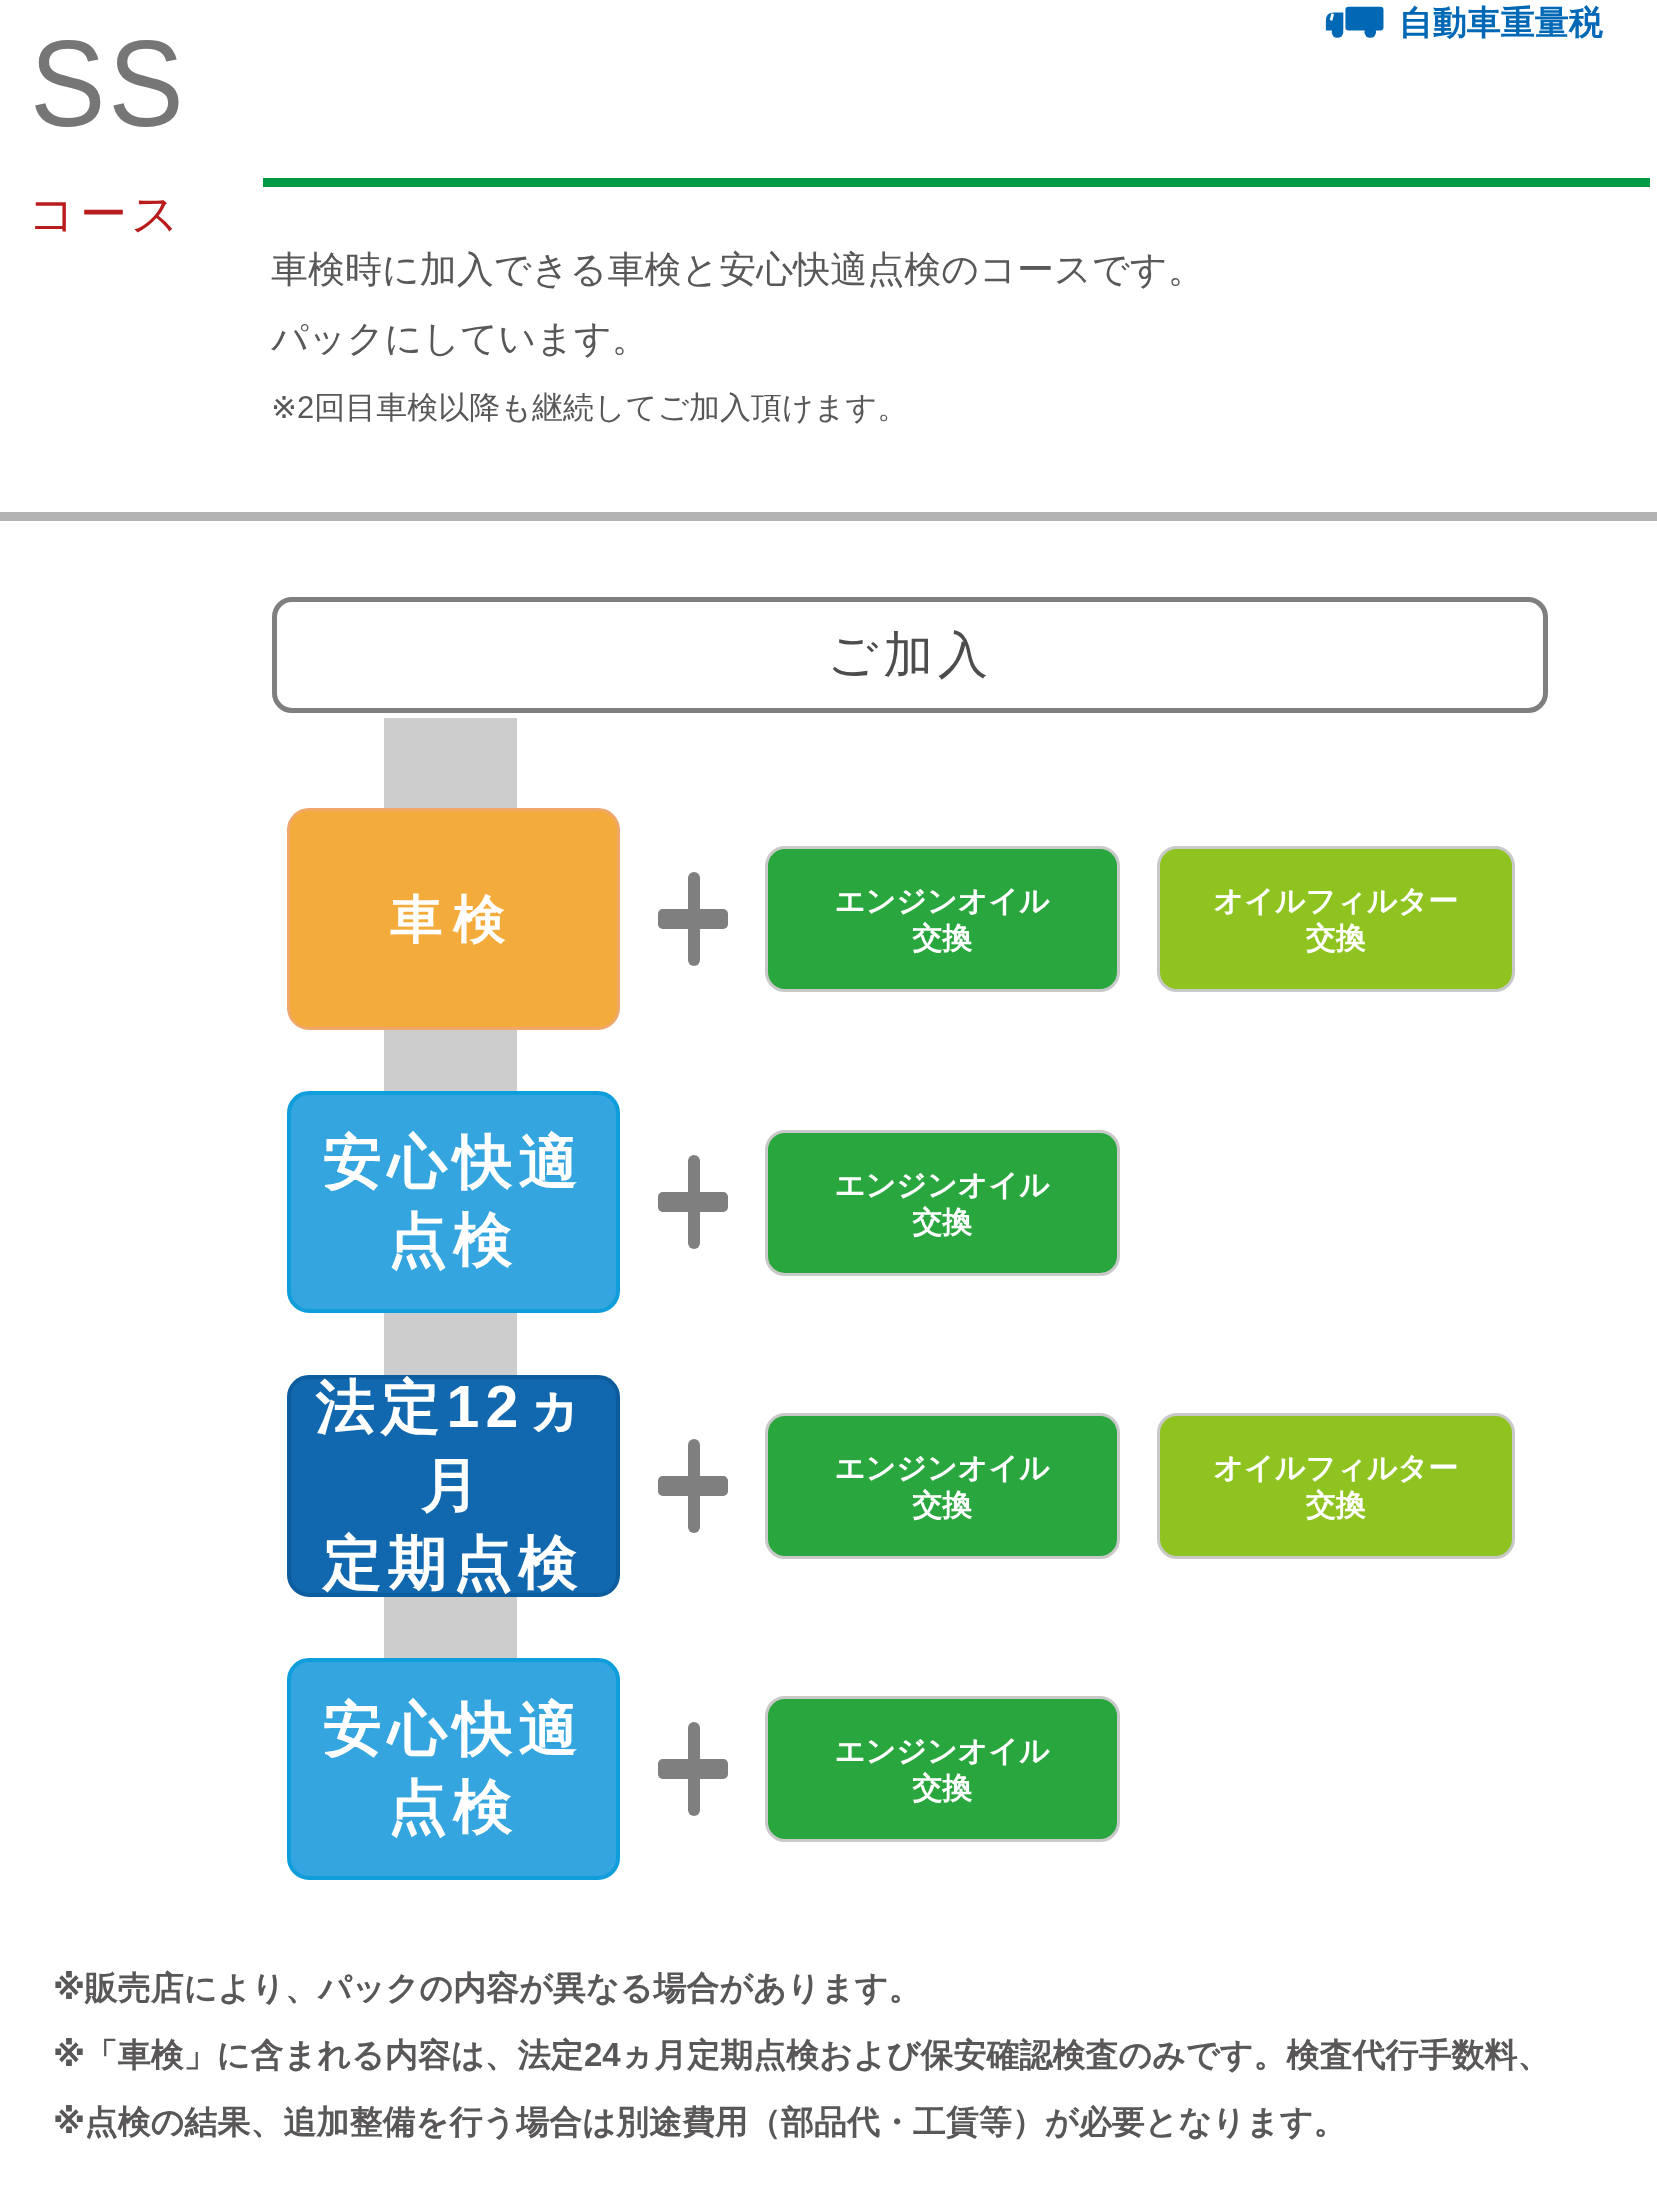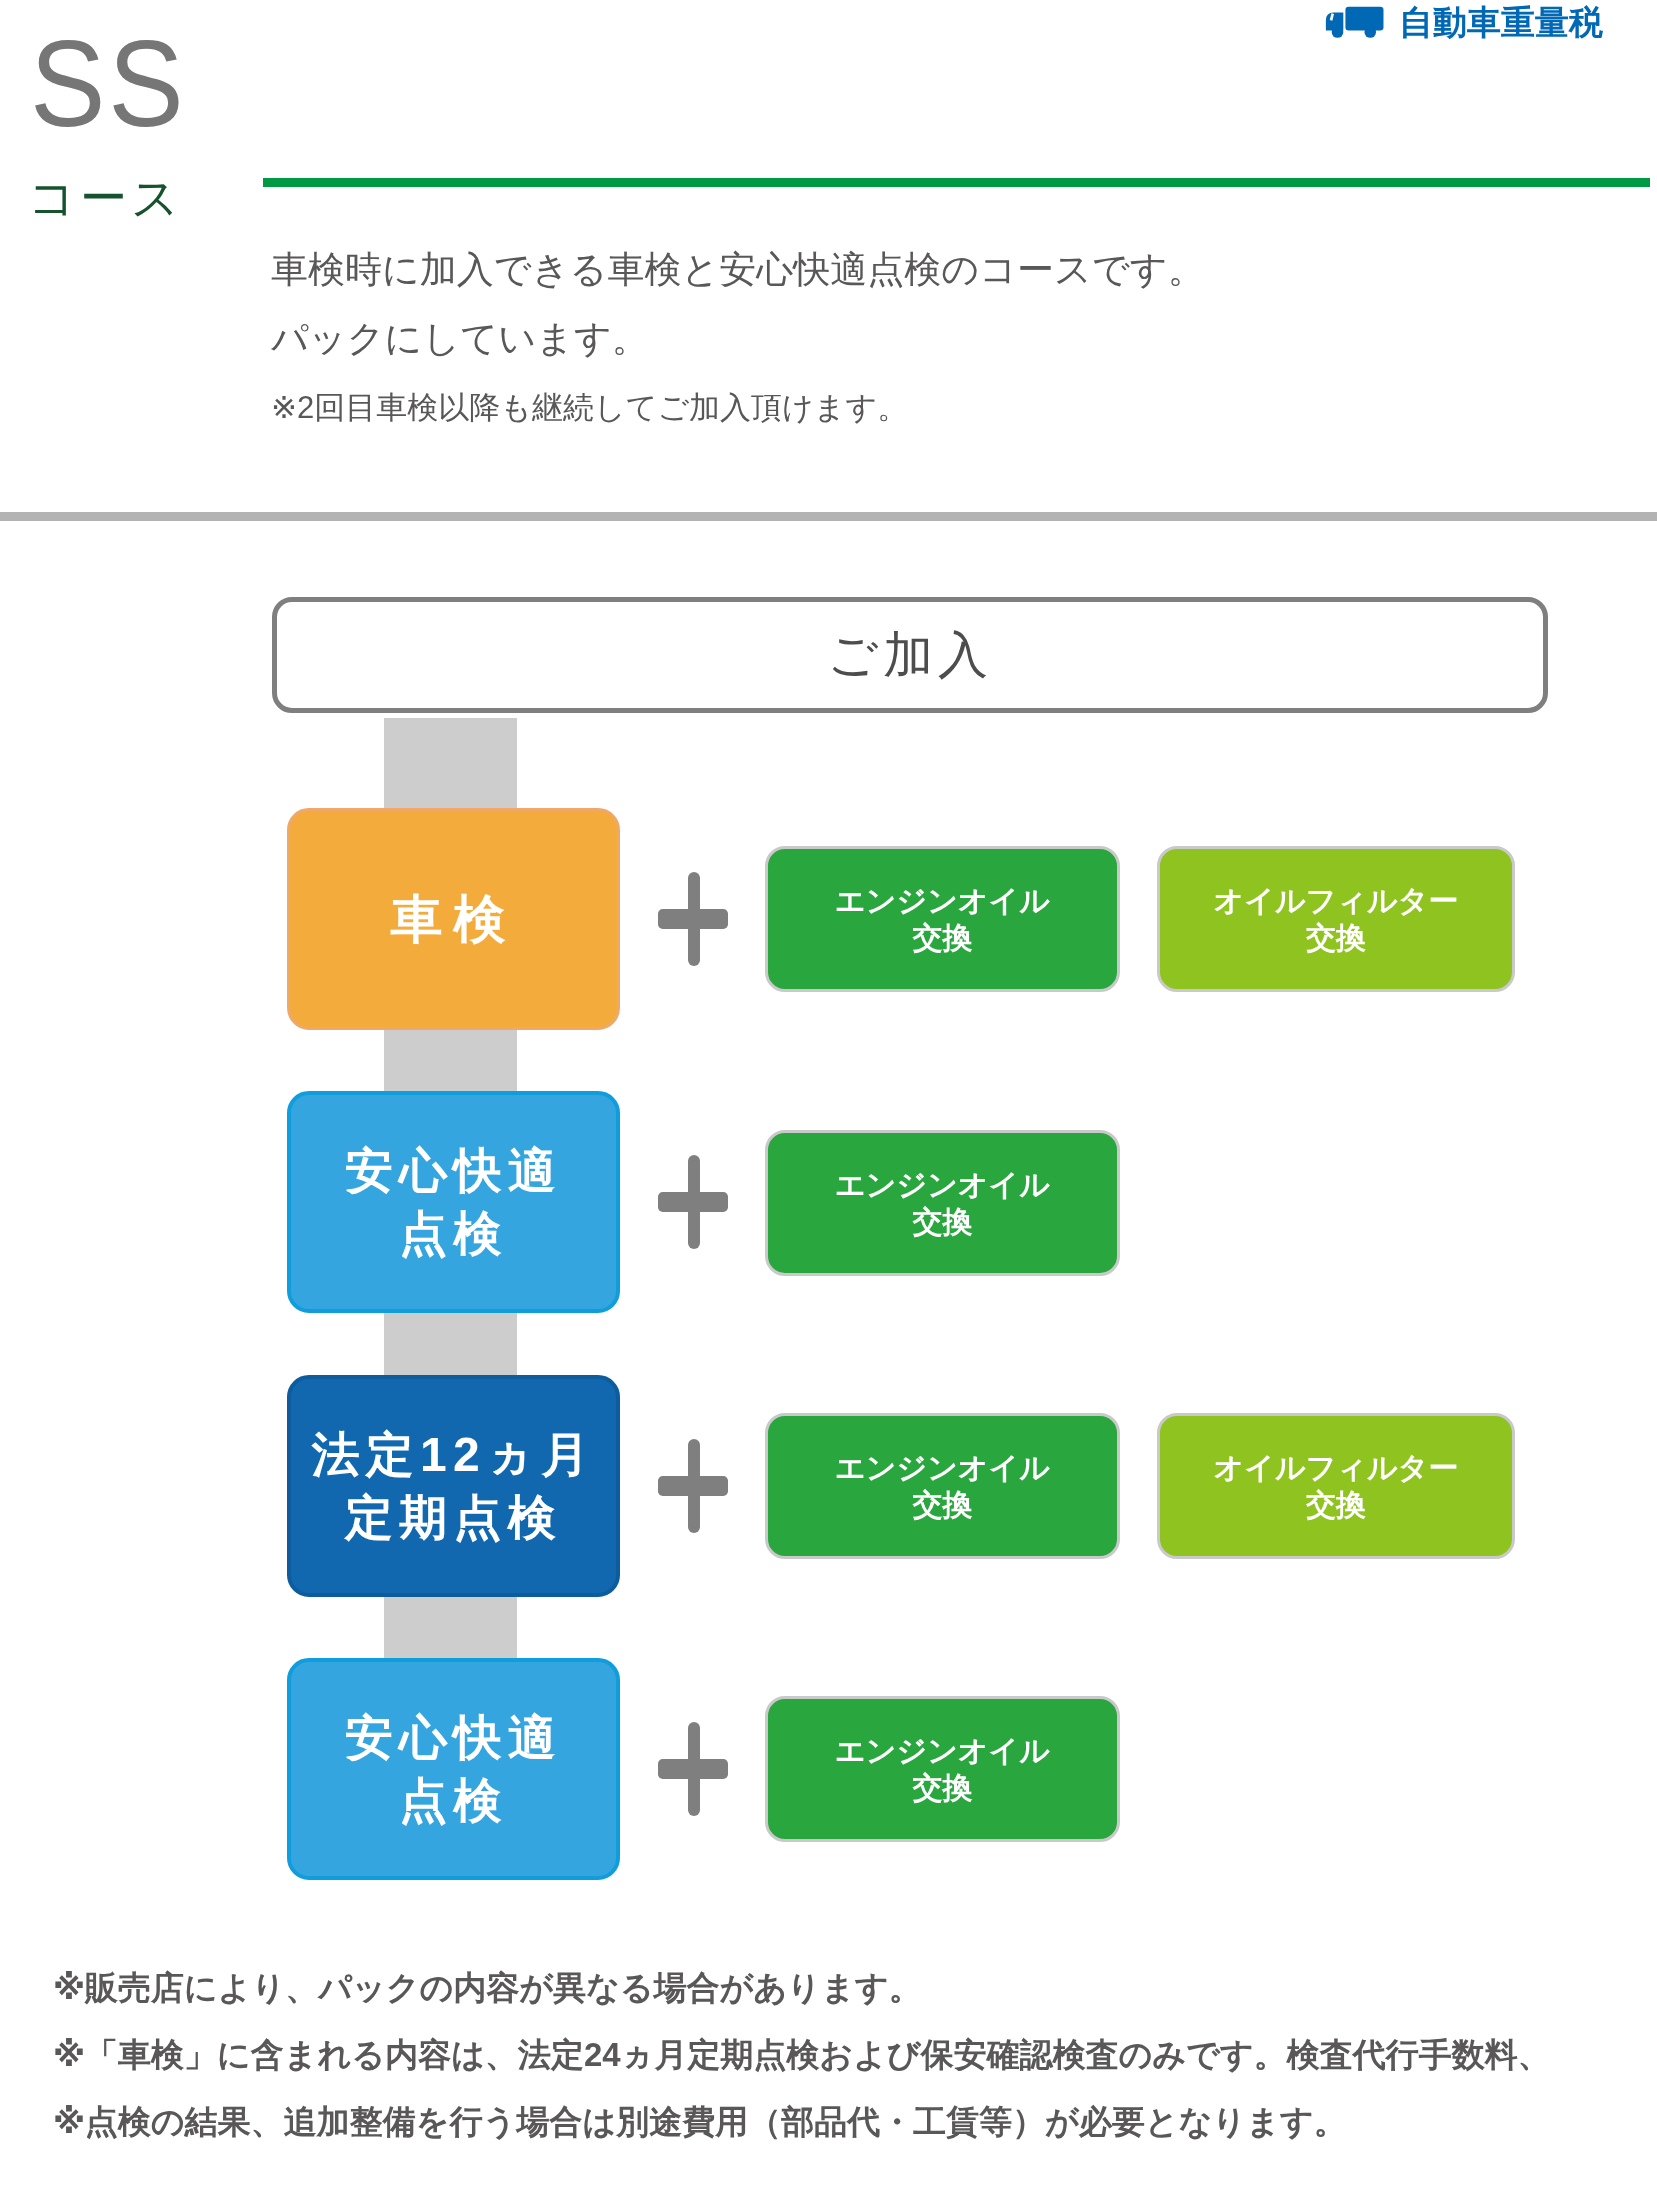--- a/index.html
+++ b/index.html
@@ -12,22 +12,22 @@
     overflow:hidden;
   }
   
   .ss-code{
     position:absolute;left:30px;top:22px;
     font-size:123px;line-height:1;color:#767676;
     font-weight:400;transform:scaleX(.92);transform-origin:left top;
     letter-spacing:3.1px;
   }
   .ss-suffix{
-    position:absolute;left:28px;top:167px;
-    font-size:47px;color:#14532d;letter-spacing:3.9px;text-align:center;
+    position:absolute;left:28px;top:183px;
+    font-size:47px;color:#b91c1c;letter-spacing:3.9px;text-align:center;
   }
   .badge{
     position:absolute;top:0px;right:54px;height:45px;
     display:flex;align-items:center;gap:11px;
     color:#0068b5;font-weight:bold;font-size:34px;
   }
   .badge svg{display:block;}
   .page-title{
     position:absolute;top:72px;right:23.4px;
     font-size:50px;font-weight:bold;color:#595757;letter-spacing:0.8px;
@@ -56,21 +56,21 @@
   }
   .connector{
     position:absolute;left:384px;top:718px;width:133px;height:968px;
     background:#cdcdcd;z-index:1;
   }
   .main-box{
     position:absolute;left:287px;width:333px;height:222px;
     box-sizing:border-box;border-radius:22px;z-index:2;
     display:flex;flex-direction:column;align-items:center;justify-content:center;
     color:#fff;font-weight:bold;text-align:center;line-height:1.32;
-    font-size:48px;letter-spacing:6.2px;
+    font-size:59px;letter-spacing:6.2px;
   }
   .main-box.big{font-size:52px;letter-spacing:11px;}
   .main-box.orange{background:#f3ac3c;border:3.9px solid #efa869;}
   .main-box.blue{background:#35a5e0;border:4.7px solid #0f9edb;}
   .main-box.navy{background:#1268ae;border:4.7px solid #0d5c9e;}
   .row1{top:808px;} .row2{top:1091px;} .row3{top:1375px;} .row4{top:1658px;}
   .addon-box{
     position:absolute;width:355px;height:146px;
     box-sizing:border-box;border:3.9px solid #c9c9c9;border-radius:20px;z-index:2;
     display:flex;flex-direction:column;align-items:center;justify-content:center;

